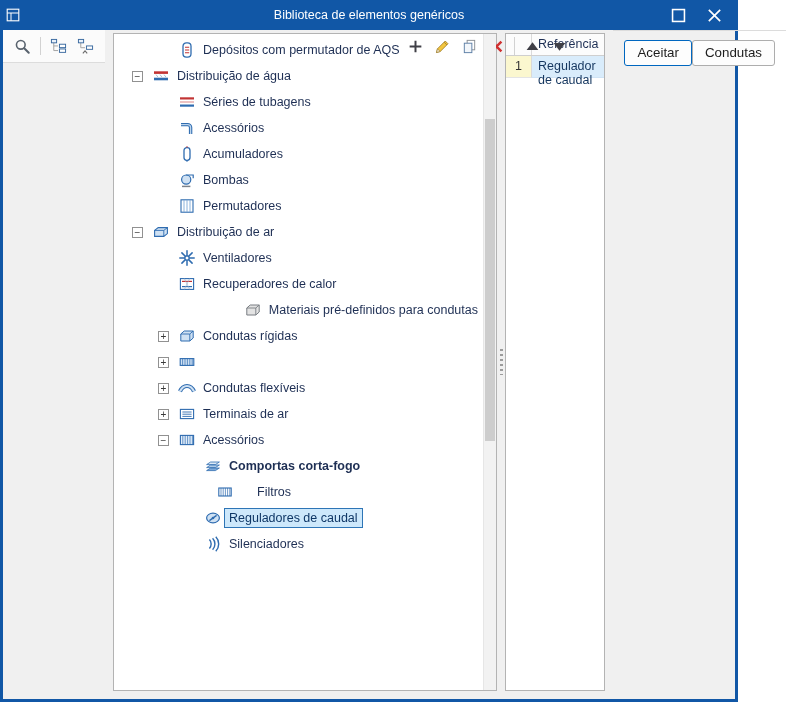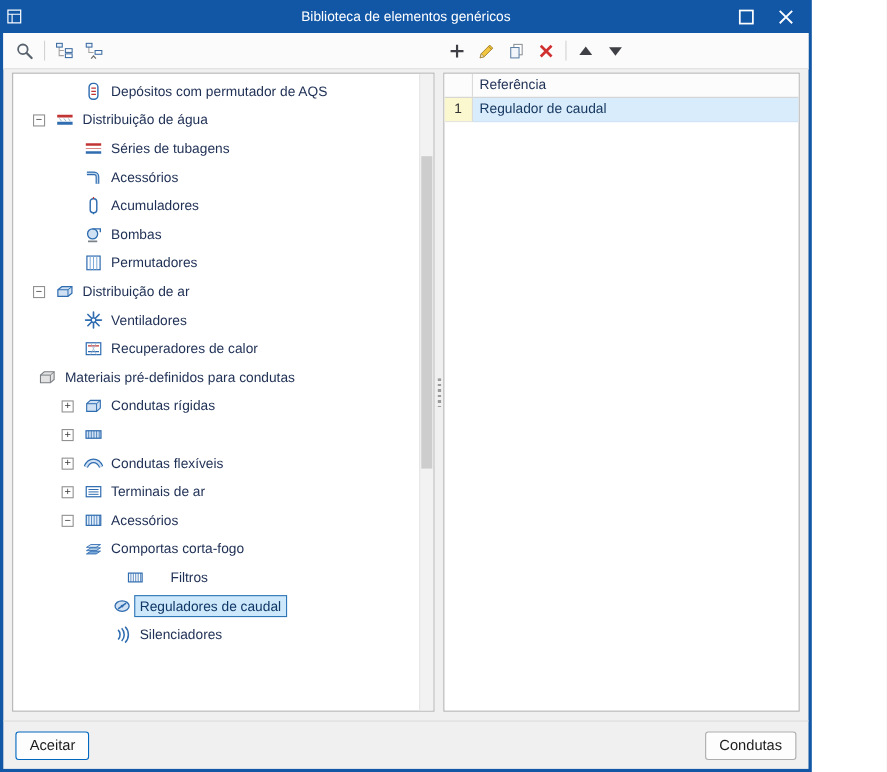--- a/index.html
+++ b/index.html
@@ -24,21 +24,21 @@
   }
   .app-icon { width: 18px; height: 18px; display: flex; align-items: center; }
   .app-icon svg { width: 14px; height: 14px; }
   .win-controls { margin-left: auto; display: flex; z-index: 1; }
   .win-btn { width: 36px; height: 26px; display: flex; align-items: center; justify-content: center; }
   .win-btn svg { width: 11px; height: 11px; }
 
   
   .frame {
     flex: 1; margin: 0 3px 3px 3px; background: #f0f0f0;
-    display: flex; flex-direction: column; min-height: 0;
+    display: flex; flex-direction: row; min-height: 0;
   }
 
   
   .toolbar {
     height: 33px; flex: 0 0 33px; background: #fbfbfb;
     border-bottom: 1px solid #dcdcdc;
     display: flex; align-items: center; padding: 0 6px; position: relative;
   }
   .tb-group { display: flex; align-items: center; }
   .tb-right { position: absolute; left: 399px; top: 0; height: 100%; }
@@ -337,21 +337,21 @@
                 <svg viewBox="0 0 18 18">
                   <rect x="2.4" y="3.6" width="13.2" height="10.8" fill="#fff" stroke="#2f6cb0" stroke-width="1.1"></rect>
                   <path d="M4 6.4h10" stroke="#c23434" stroke-width="1.2"></path>
                   <path d="M4 11.6h10" stroke="#2f6cb0" stroke-width="1.2"></path>
                   <path d="M6.4 3.6l5.2 10.8M11.6 3.6L6.4 14.4" stroke="#9fb6cf" stroke-width="0.7"></path>
                 </svg>
               </span>
     <span class="tree-label">Recuperadores de calor</span>
   </div>
 
-  <div class="tree-row" style="">
+  <div class="tree-row" style="padding-left: 42px; justify-content: flex-end;">
     <span class="expander"></span>
     <span class="tree-icon">
                 <svg viewBox="0 0 18 18">
                   <path d="M2.8 7l3.4-3h9v7l-3.4 3h-9z" fill="#e3e3e3" stroke="#787d82" stroke-width="1"></path>
                   <path d="M2.8 7h9v7M11.8 7l3.4-3" fill="none" stroke="#787d82" stroke-width="0.9"></path>
                 </svg>
               </span>
     <span class="tree-label">Materiais pré-definidos para condutas</span>
   </div>
 
@@ -412,21 +412,21 @@
               </span>
     <span class="tree-icon">
                 <svg viewBox="0 0 18 18">
                   <rect x="2.4" y="4.4" width="13.2" height="9.2" fill="#e2eefa" stroke="#2f6cb0" stroke-width="1.1"></rect>
                   <path d="M4.8 4.4v9.2M7.2 4.4v9.2M9.6 4.4v9.2M12 4.4v9.2M14.4 4.4v9.2" stroke="#2f6cb0" stroke-width="0.7"></path>
                 </svg>
               </span>
     <span class="tree-label">Acessórios</span>
   </div>
 
-  <div class="tree-row" style="padding-left: 42px;">
+  <div class="tree-row" style="padding-left: 68px; font-weight: bold;">
     <span class="expander"></span>
     <span class="tree-icon">
                 <svg viewBox="0 0 18 18">
                   <path d="M2.6 7.6l4-2.6h8.8l-4 2.6z" fill="#dce9f6" stroke="#2f6cb0" stroke-width="0.8"></path>
                   <path d="M2.6 10.6l4-2.6h8.8l-4 2.6z" fill="#aecbe8" stroke="#2f6cb0" stroke-width="0.8"></path>
                   <path d="M2.6 13.6l4-2.6h8.8l-4 2.6z" fill="#7da9d8" stroke="#2f6cb0" stroke-width="0.8"></path>
                 </svg>
               </span>
     <span class="tree-label">Comportas corta-fogo</span>
   </div>

